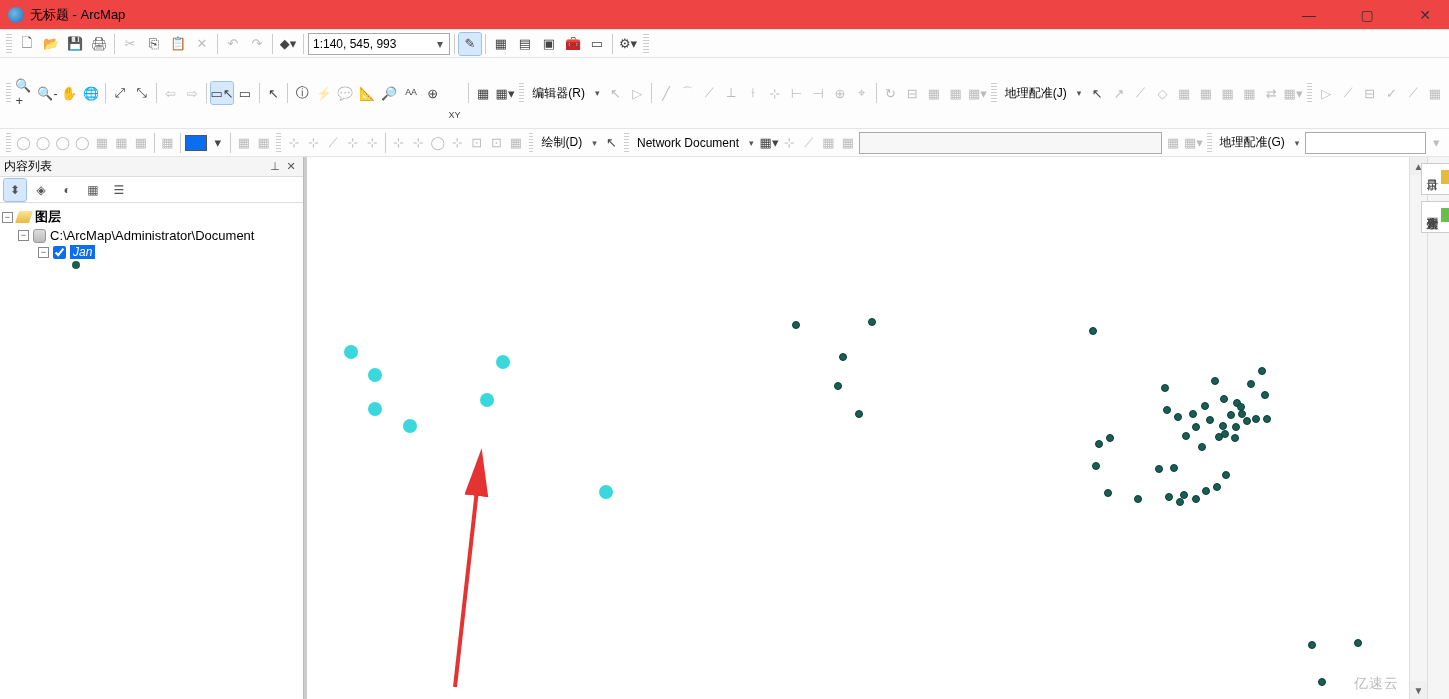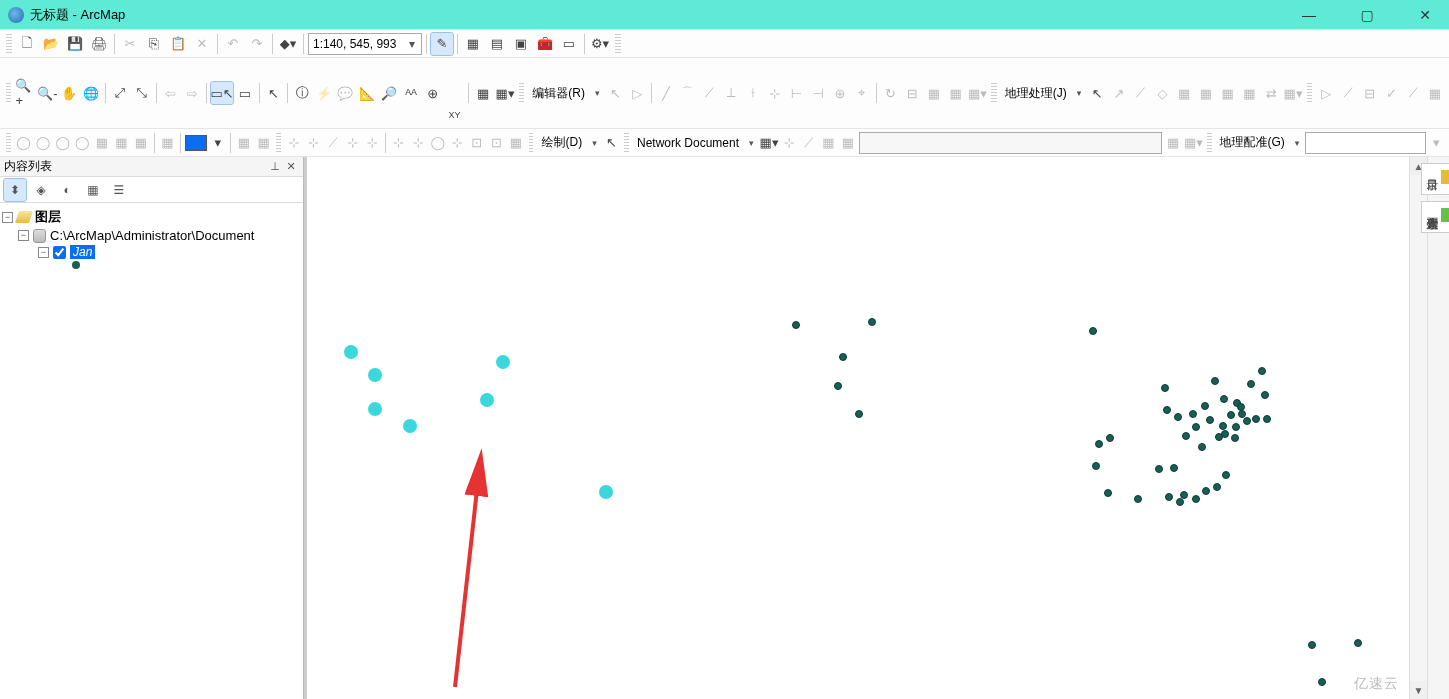--- a/index.html
+++ b/index.html
@@ -1,37 +1,37 @@
 <!DOCTYPE html>
 <html><head>
 <meta charset="utf-8">
 <style>
 * { margin: 0; padding: 0; box-sizing: border-box; font-family: "Microsoft YaHei", Tahoma, Arial, sans-serif; font-size: 12px; }
 body { background: #fff; overflow: hidden; }
-.window { width: 1449px; height: 699px; display: flex; flex-direction: column; background: #5eead4; }
+.window { width: 1449px; height: 699px; display: flex; flex-direction: column; background: #ef4444; }
 
 
 .titlebar { height: 30px; display: flex; align-items: center; padding: 0 8px; border-bottom: 1px solid #e5e5e5; }
 .titlebar .app-icon { width: 16px; height: 16px; border-radius: 50%; background: radial-gradient(circle at 40% 40%, #6fb7e8, #1e6eb5); margin-right: 6px; }
 .titlebar .title { font-size: 13px; color: #000; }
 .titlebar .win-controls { margin-left: auto; display: flex; gap: 26px; }
 .titlebar .win-btn { width: 32px; height: 22px; display: flex; align-items: center; justify-content: center; font-size: 14px; color: #333; cursor: pointer; }
 
 
 .menubar { height: 24px; display: flex; align-items: center; padding: 0 4px; border-bottom: 1px solid #e5e5e5; gap: 2px; }
 .menubar .menu-item { padding: 3px 9px; border-radius: 2px; cursor: pointer; white-space: nowrap; }
 
 
 .toolbar-row { display: flex; align-items: center; padding: 2px 4px; border-bottom: 1px solid #e5e5e5; gap: 2px; min-height: 28px; flex-wrap: nowrap; background: #fdfdfd; }
 .tb-btn { width: 22px; height: 22px; display: inline-flex; align-items: center; justify-content: center; border-radius: 2px; cursor: pointer; color: #444; font-size: 13px; position: relative; }
 .tb-btn.disabled { opacity: .35; cursor: default; }
 .tb-btn.active { background: #d6e8fb; outline: 1px solid #9ac2eb; }
 .tb-sep { width: 1px; height: 20px; background: #ccc; margin: 0 2px; }
 .tb-grip { width: 6px; height: 20px; background: repeating-linear-gradient(to bottom,#ccc 0,#ccc 1px,transparent 1px,transparent 3px); margin: 0 2px; }
-.scale-input { width: 114px; height: 22px; border: 1px solid #aaa; padding: 0 18px 0 4px; font-size: 12px; position: relative; background: #fff; }
+.scale-input { width: 142px; height: 22px; border: 1px solid #aaa; padding: 0 18px 0 4px; font-size: 12px; position: relative; background: #fff; }
 .scale-wrap { position: relative; display: inline-flex; }
 .scale-wrap .dd { position: absolute; right: 2px; top: 2px; width: 16px; height: 18px; display:flex;align-items:center;justify-content:center;color:#555;pointer-events:none;}
 .tb-dropdown { display: inline-flex; align-items: center; gap: 10px; padding: 0 4px; height: 22px; cursor: pointer; white-space: nowrap; }
 .tb-dropdown .caret { font-size: 9px; color: #555; }
 .color-swatch { width: 28px; height: 16px; background: #0b6ef0; border: 1px solid #555; }
 .tb-select-empty { width: 150px; height: 22px; border: 1px solid #aaa; background: #fff; }
 .tb-select-wide { width: 380px; height: 22px; border: 1px solid #aaa; background: #f7f7f7; }
 
 
 .workspace { flex: 1; display: flex; min-height: 0; }
@@ -169,21 +169,21 @@
     <span class="tb-btn disabled">⊕</span>
     <span class="tb-btn disabled">⌖</span>
     <span class="tb-sep"></span>
     <span class="tb-btn disabled">↻</span>
     <span class="tb-btn disabled">⊟</span>
     <span class="tb-btn disabled">▦</span>
     <span class="tb-btn disabled">▦</span>
     <span class="tb-btn disabled">▦▾</span>
     <span class="tb-grip"></span>
     <span class="tb-dropdown">
-        <span>地理处理(J)</span>
+        <span>地理配准(J)</span>
         <span class="caret">▾</span>
       </span>
     <span class="tb-btn">↖</span>
     <span class="tb-btn disabled">↗</span>
     <span class="tb-btn disabled">⟋</span>
     <span class="tb-btn disabled">◇</span>
     <span class="tb-btn disabled">▦</span>
     <span class="tb-btn disabled">▦</span>
     <span class="tb-btn disabled">▦</span>
     <span class="tb-btn disabled">▦</span>

